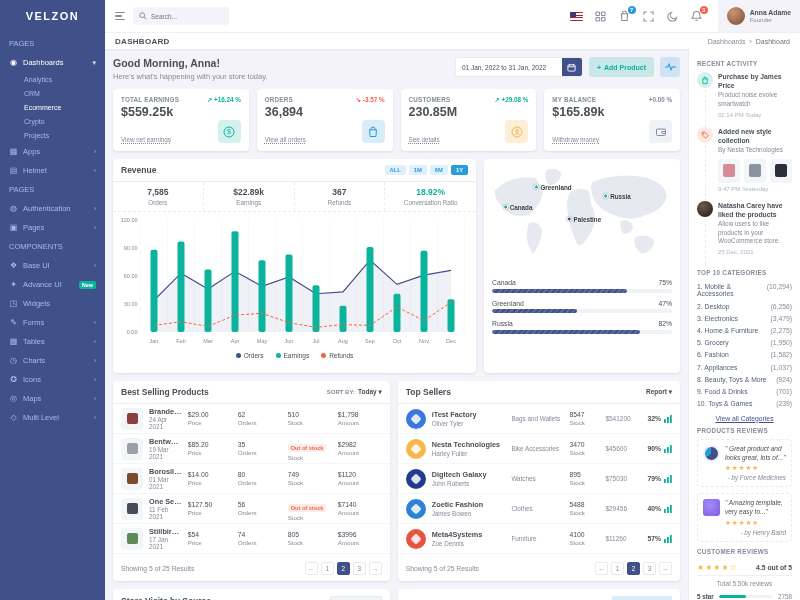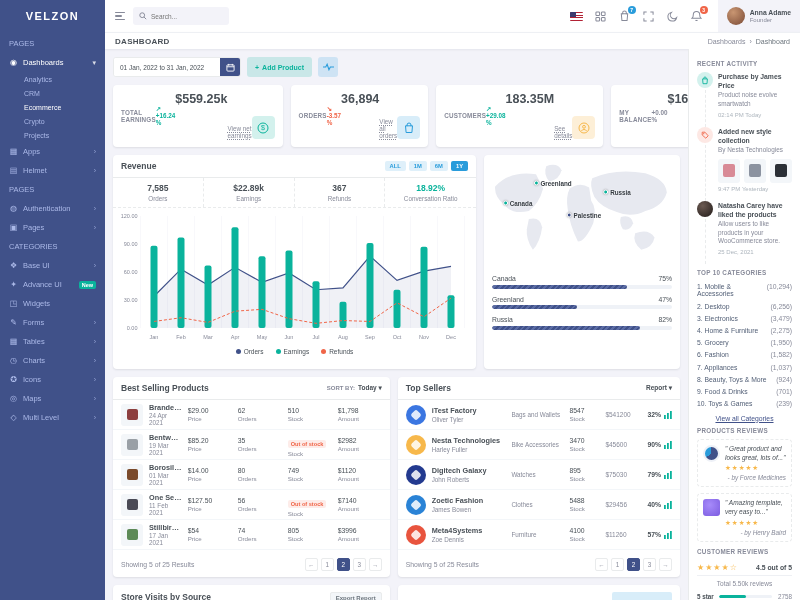--- a/index.html
+++ b/index.html
@@ -55,21 +55,21 @@
   .greet-actions { display:flex; gap:6px; align-items:center; }
   .date-group { display:flex; border:1px solid #e9ebec; border-radius:3px; overflow:hidden; background:#fff; height:20px; }
   .date-group input { border:none; outline:none; font-size:6.5px; color:#495057; padding:0 6px; width:106px; font-family:"Liberation Sans",sans-serif; }
   .date-btn { width:20px; background:#405189; color:#fff; display:flex; align-items:center; justify-content:center; border:none; cursor:pointer; }
   .btn-addprod { height:20px; border:none; border-radius:3px; background:rgba(10,179,156,.18); color:#0ab39c; font-size:7px; font-weight:bold; padding:0 8px; display:flex; align-items:center; gap:3px; cursor:pointer; font-family:"Liberation Sans",sans-serif; }
   .btn-activity { height:20px; width:20px; border:none; border-radius:3px; background:rgba(41,156,219,.18); color:#299cdb; display:flex; align-items:center; justify-content:center; cursor:pointer; }
 
   
   .cards-row { display:grid; grid-template-columns:repeat(4,1fr); gap:8px; margin-bottom:8px; }
   .card { background:#fff; border-radius:4px; box-shadow:0 1px 2px rgba(56,65,74,.12); }
-  .stat-card { padding:7px 8px 8px; height:62px; display:flex; flex-direction:row; justify-content:space-between; }
+  .stat-card { padding:7px 8px 8px; height:62px; display:flex; flex-direction:column; justify-content:space-between; }
   .stat-head { display:flex; justify-content:space-between; align-items:center; }
   .stat-label { font-size:6.3px; font-weight:bold; color:#878a99; letter-spacing:.2px; }
   .stat-badge { font-size:6.3px; font-weight:bold; }
   .up { color:#0ab39c; } .down { color:#f06548; } .flat { color:#878a99; }
   .stat-value { font-size:12.5px; font-weight:bold; color:#495057; }
   .stat-foot { display:flex; justify-content:space-between; align-items:flex-end; }
   .stat-link { font-size:6.3px; color:#878a99; text-decoration:underline dotted; cursor:pointer; }
   .stat-ico { width:23px; height:23px; border-radius:4px; display:flex; align-items:center; justify-content:center; flex-shrink:0; }
 
   
@@ -256,21 +256,21 @@
 
         <div class="side-item item">
           <span class="glyph">▣</span>
           <span>Pages</span>
 
           <span class="chev">›</span>
         </div>
 
         <div class="side-item section">
 
-          <span>CATEGORIES</span>
+          <span>COMPONENTS</span>
 
         </div>
 
         <div class="side-item item">
           <span class="glyph">❖</span>
           <span>Base UI</span>
 
           <span class="chev">›</span>
         </div>
 
@@ -406,20 +406,24 @@
         <span>›</span>
         <span class="cur">Dashboard</span>
       </span>
     </div>
 
     <div class="body-row">
 
       <main class="content">
 
         <div class="greet-row">
+          <div>
+            <div class="greet-title">Good Morning, Anna!</div>
+            <div class="greet-sub">Here's what's happening with your store today.</div>
+          </div>
           <div class="greet-actions">
             <span class="date-group">
               <input readonly="" value="01 Jan, 2022 to 31 Jan, 2022" style="">
               <button class="date-btn">
                 <svg width="9" height="9" viewBox="0 0 10 10">
                     <rect x="1" y="2" width="8" height="7" rx="1" fill="none" stroke="#fff" stroke-width="1"></rect>
                     <line x1="1" y1="4.2" x2="9" y2="4.2" stroke="#fff" stroke-width="1"></line>
                     <line x1="3" y1="1" x2="3" y2="3" stroke="#fff" stroke-width="1"></line>
                     <line x1="7" y1="1" x2="7" y2="3" stroke="#fff" stroke-width="1"></line>
                   </svg>
@@ -468,21 +472,21 @@
                     <path d="M4 4.2V3a2 2 0 0 1 4 0v1.2" fill="none" stroke="#299cdb" stroke-width="1"></path>
                   </svg>
               </span>
             </div>
           </div>
           <div class="card stat-card">
             <div class="stat-head">
               <span class="stat-label">CUSTOMERS</span>
               <span class="stat-badge up">↗ +29.08 %</span>
             </div>
-            <div class="stat-value">183.35M</div>
+            <div class="stat-value">230.85M</div>
             <div class="stat-foot">
               <a class="stat-link">See details</a>
               <span class="stat-ico" style="background:rgba(247,184,75,.22);">
                 <svg width="12" height="12" viewBox="0 0 12 12">
                     <circle cx="6" cy="6" r="5" fill="none" stroke="#f7b84b" stroke-width="1"></circle>
                     <circle cx="6" cy="4.8" r="1.4" fill="none" stroke="#f7b84b" stroke-width="1"></circle>
                     <path d="M3.4 9a3 3 0 0 1 5.2 0" fill="none" stroke="#f7b84b" stroke-width="1"></path>
                   </svg>
               </span>
             </div>

